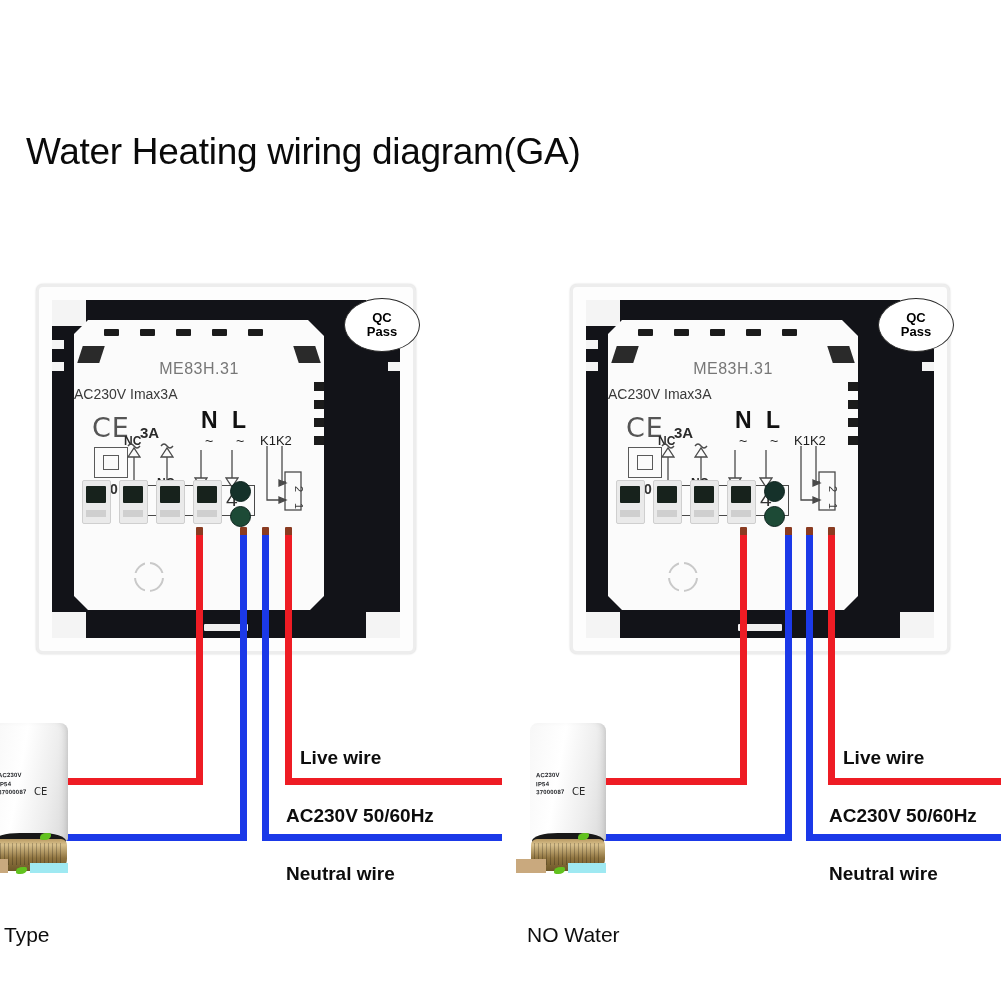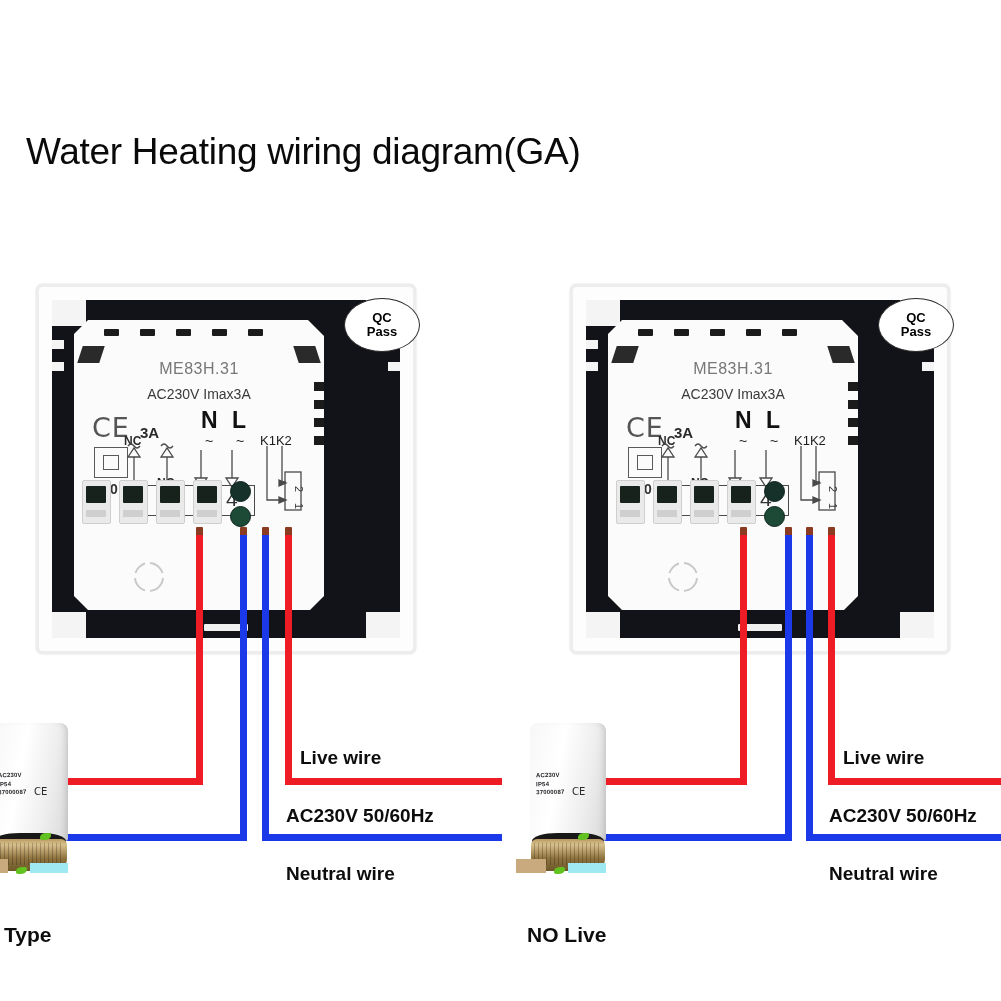--- a/index.html
+++ b/index.html
@@ -45,21 +45,21 @@
   
   .qc{position:absolute;right:-4px;top:14px;width:74px;height:52px;border-radius:50%;
       border:1.6px solid #2b2b2b;background:#fff;overflow:hidden;
       display:flex;flex-direction:column;align-items:center;justify-content:center;
       font-size:13px;font-weight:bold;line-height:1.05;z-index:5;}
   .qc span{display:block;}
 
   
   .mname{position:absolute;left:0;right:0;top:40px;text-align:center;
          font-size:16px;color:#777;letter-spacing:.5px;}
-  .mvolt{position:absolute;left:0;right:0;top:66px;text-align:center;
+  .mvolt{position:absolute;left:0;right:0;top:66px;text-align:left;
          font-size:14px;color:#3a3a3a;}
 
   .ce{position:absolute;left:18px;top:92px;font-size:27px;color:#555;letter-spacing:1px;
       font-family:"DejaVu Sans",sans-serif;}
   .ip-box{position:absolute;left:20px;top:127px;width:32px;height:29px;border:1.5px solid #5a5a5a;}
   .ip-box i{position:absolute;left:8px;top:7px;width:14px;height:13px;
             border:1.5px solid #5a5a5a;display:block;}
   .ip20{position:absolute;left:15px;top:161px;font-size:14px;font-weight:bold;color:#333;}
 
   .amp{position:absolute;left:66px;top:104px;font-size:15px;font-weight:bold;color:#2a2a2a;}
@@ -115,21 +115,21 @@
   .act-dark{position:absolute;left:2px;top:110px;width:72px;height:16px;border-radius:50%/70%;
             background:#181818;}
   .act-ring{position:absolute;left:1px;top:116px;width:74px;height:32px;border-radius:6px 6px 12px 12px;
             background:linear-gradient(180deg,#b99a63 0%,#d8c08c 18%,#8f7440 60%,#6d5729 100%);}
   .act-ring::after{content:"";position:absolute;inset:4px 3px 6px 3px;
             background:repeating-linear-gradient(90deg,rgba(0,0,0,.22) 0 1px,transparent 1px 4px);}
   .act-green{position:absolute;width:11px;height:7px;background:#62c21f;border-radius:60% 20% 60% 20%;}
   .act-cyan{position:absolute;background:#9fe9f2;}
   .act-wood{position:absolute;background:#c9a97e;}
 
-  .bottom-label{position:absolute;font-size:21px;font-weight:bold;color:#0d0d0d;}
+  .bottom-label{position:absolute;font-size:21px;font-weight:normal;color:#0d0d0d;}
 </style>
 </head>
 <body>
 
 <div class="page">
 
   <div class="title">Water Heating wiring diagram(GA)</div>
 
   <div class="unit left">
     <div class="frame"></div>
@@ -408,15 +408,15 @@
       <div class="act-ce">CE</div>
     </div>
     <div class="act-dark"></div>
     <div class="act-ring"></div>
     <div class="act-green" style="left:48px;top:110px;"></div>
     <div class="act-green" style="left:24px;top:144px;"></div>
     <div class="act-cyan" style="left:38px;top:140px;width:38px;height:10px;"></div>
     <div class="act-wood" style="left:-14px;top:136px;width:30px;height:14px;"></div>
   </div>
 
-  <div class="bottom-label" style="left:527px;top:923px;">NO Live</div>
+  <div class="bottom-label" style="left:527px;top:923px;">NO Water</div>
 
 </div>
 
 </body></html>

